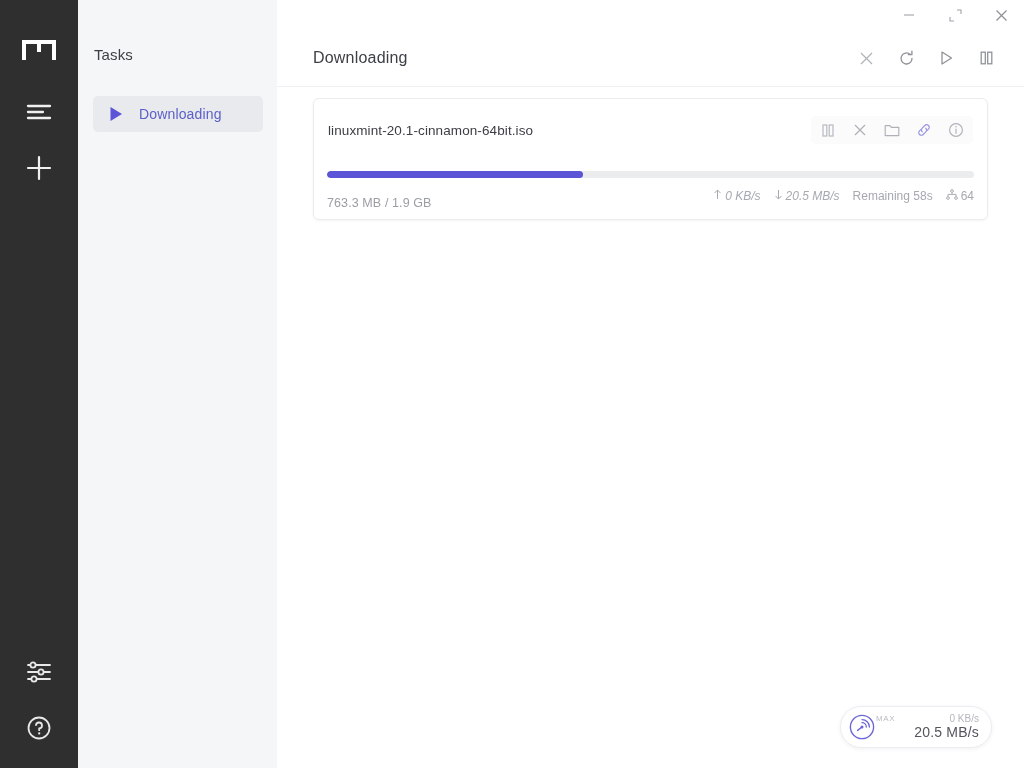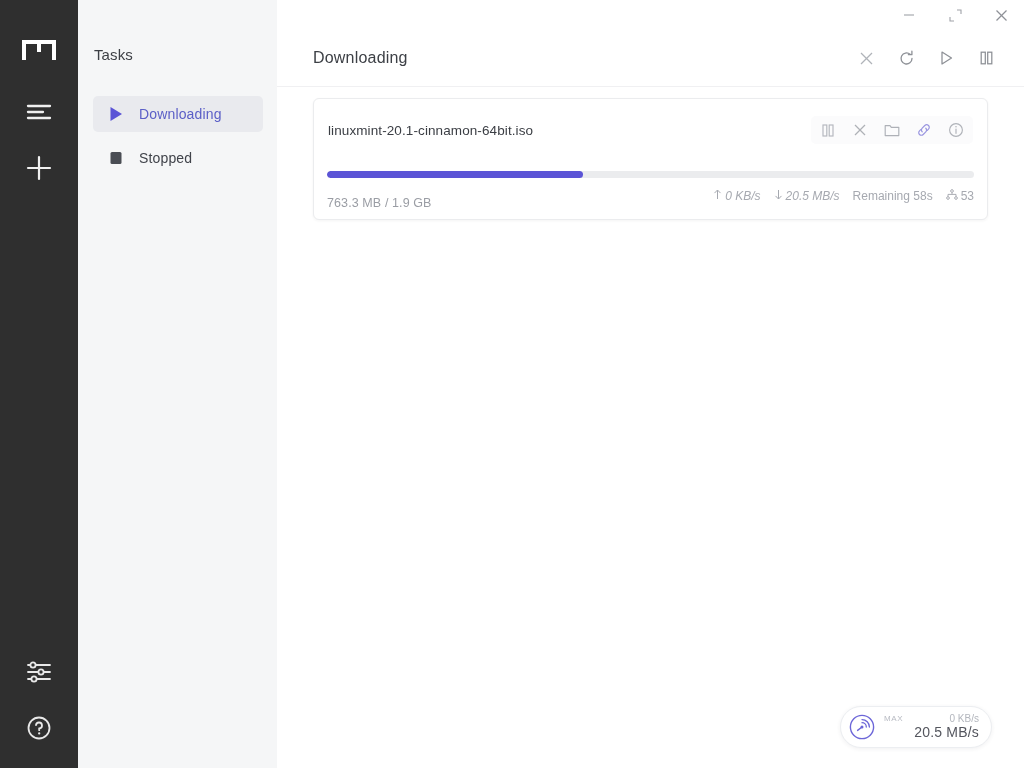--- a/index.html
+++ b/index.html
@@ -242,21 +242,21 @@
   .speed-gauge {
     width: 26px; height: 26px;
     flex: 0 0 26px;
     display: flex; align-items: center; justify-content: center;
   }
   .speed-texts {
     flex: 1 1 auto;
     display: flex;
     flex-direction: column;
     justify-content: center;
-    margin-left: 9px;
+    margin-left: 1px;
   }
   .speed-row-top {
     display: flex;
     align-items: center;
     justify-content: space-between;
     line-height: 11px;
   }
   .speed-max {
     font-size: 8px;
     color: #b8bbc3;
@@ -331,28 +331,20 @@
       <div class="sidebar-item active">
         <span class="si-icon">
           <svg width="14" height="16" viewBox="0 0 14 16">
             <path d="M1.5 1 L13 8 L1.5 15 Z" fill="#5b54d6"></path>
           </svg>
         </span>
         <span class="si-label">Downloading</span>
       </div>
 
 
-      <div class="sidebar-item">
-        <span class="si-icon">
-          <svg width="14" height="16" viewBox="0 0 14 16">
-            <rect x="1.5" y="2" width="11" height="12" rx="1.5" fill="#4a4d54"></rect>
-          </svg>
-        </span>
-        <span class="si-label">Stopped</span>
-      </div>
 
     </div>
   </div>
 
   <div class="main">
 
     <div class="winctrls">
       <div class="winbtn">
         <svg width="12" height="12" viewBox="0 0 12 12">
           <line x1="1" y1="6" x2="11" y2="6" stroke="#9fa2a8" stroke-width="1.1"></line>
@@ -480,21 +472,21 @@
                 <svg width="12" height="11" viewBox="0 0 12 11">
                   <circle cx="6" cy="2" r="1.35" fill="none" stroke="#a6a9b0" stroke-width="0.95"></circle>
                   <circle cx="2" cy="9" r="1.35" fill="none" stroke="#a6a9b0" stroke-width="0.95"></circle>
                   <circle cx="10" cy="9" r="1.35" fill="none" stroke="#a6a9b0" stroke-width="0.95"></circle>
                   <line x1="6" y1="3.4" x2="6" y2="5.4" stroke="#a6a9b0" stroke-width="0.95"></line>
                   <line x1="2" y1="5.4" x2="10" y2="5.4" stroke="#a6a9b0" stroke-width="0.95"></line>
                   <line x1="2" y1="5.4" x2="2" y2="7.6" stroke="#a6a9b0" stroke-width="0.95"></line>
                   <line x1="10" y1="5.4" x2="10" y2="7.6" stroke="#a6a9b0" stroke-width="0.95"></line>
                 </svg>
               </span>
-              <span>53</span>
+              <span>64</span>
             </div>
           </div>
         </div>
 
       </div>
     </div>
 
     <div class="speed-widget">
       <div class="speed-gauge">
         <svg width="26" height="26" viewBox="0 0 26 26">

